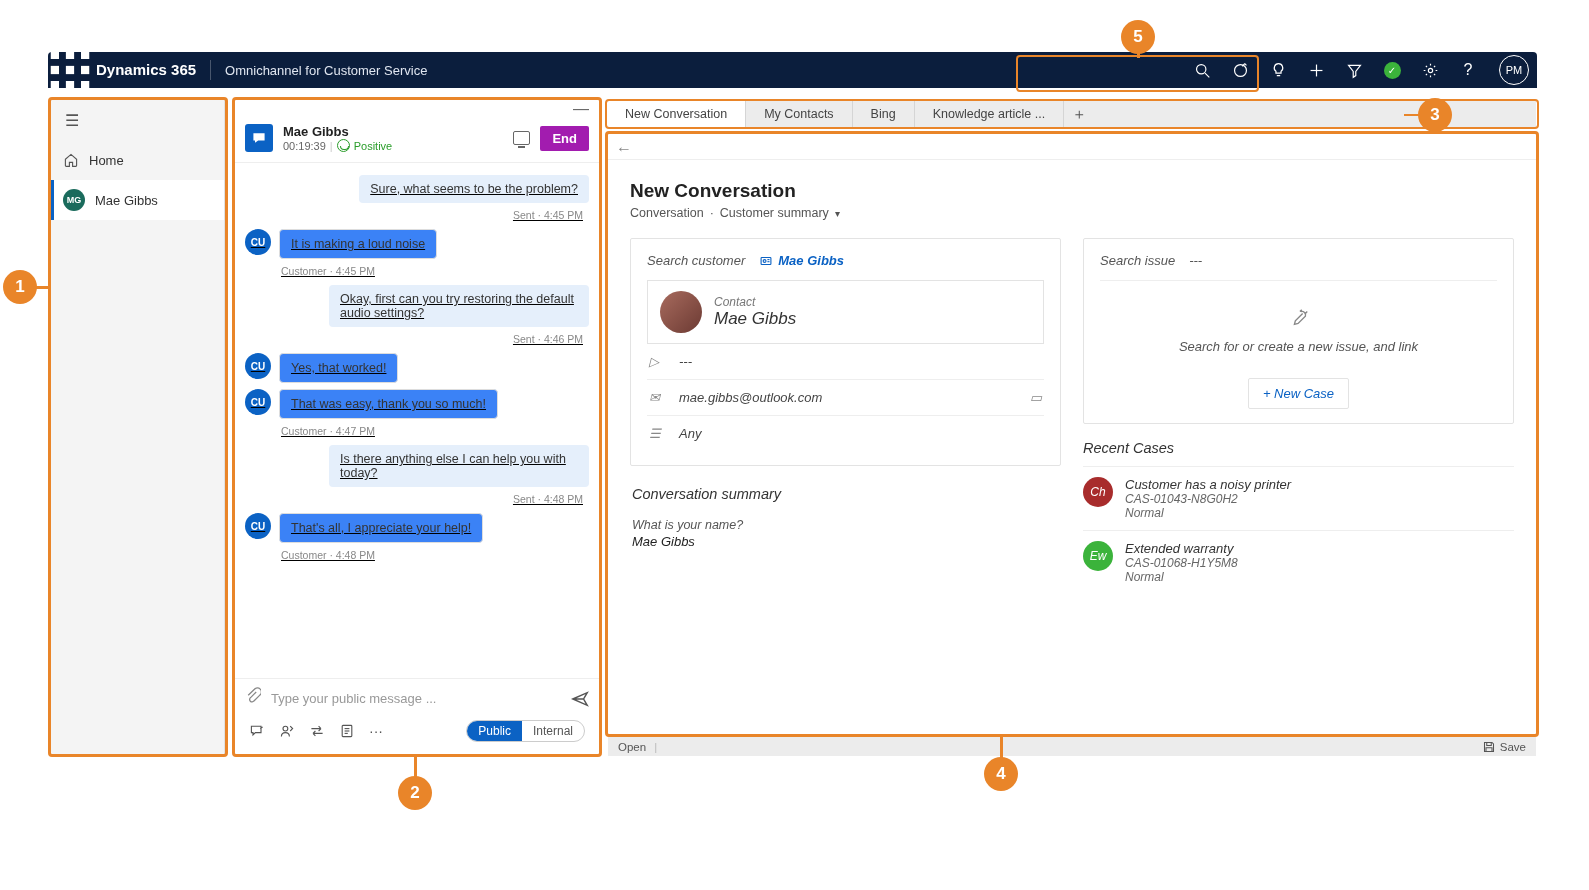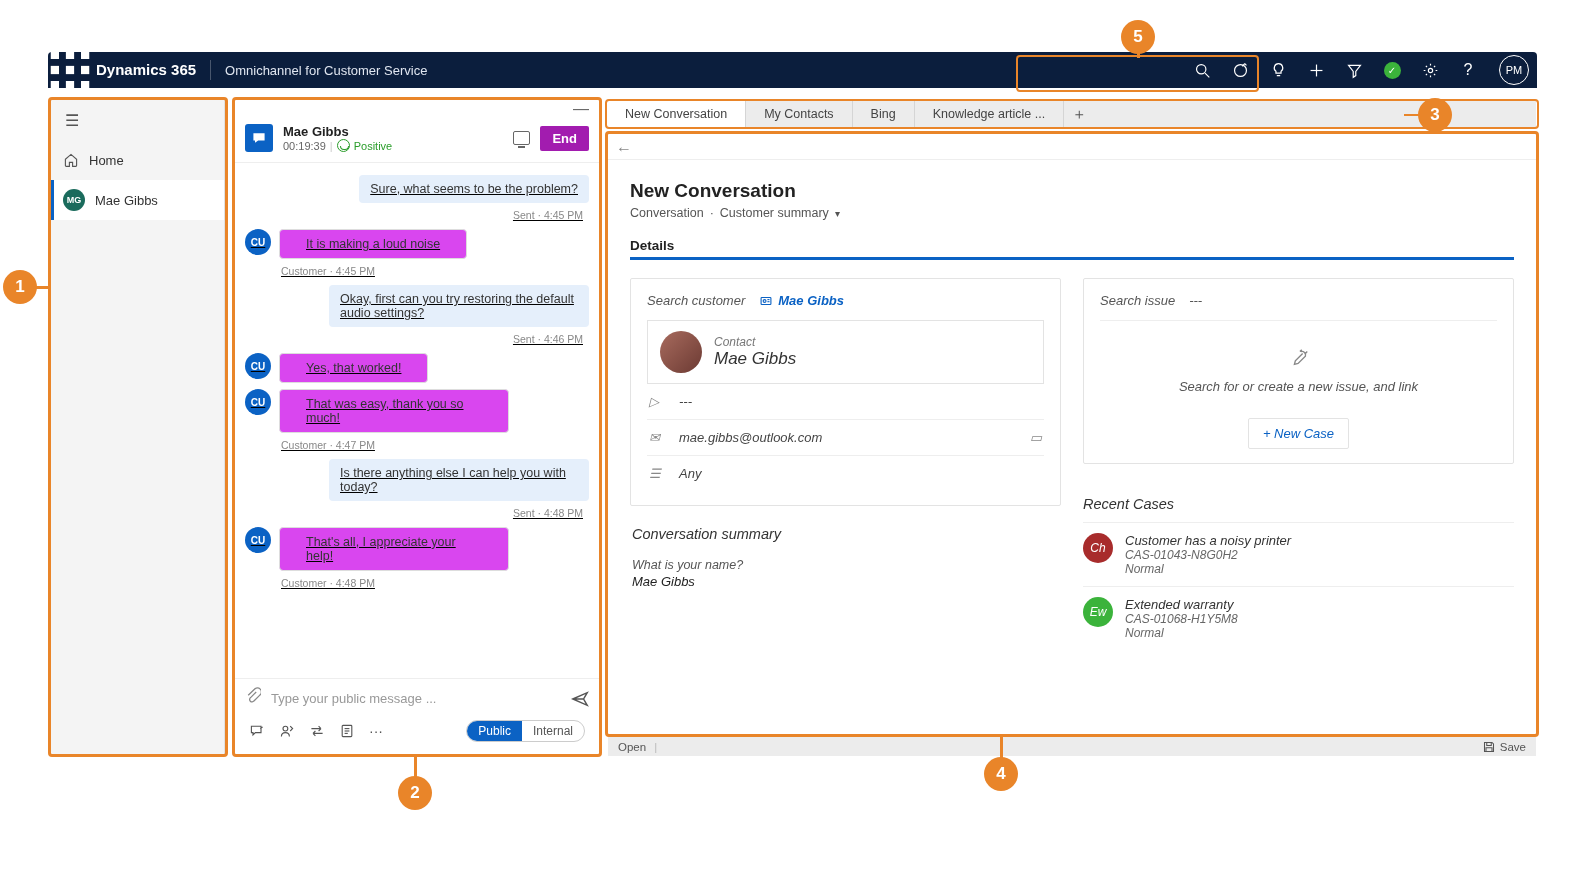--- a/index.html
+++ b/index.html
@@ -58,21 +58,21 @@
   .p2-h-right { margin-left:auto; display:flex; align-items:center; gap:10px;}
   .monitor-icon { width:17px; height:14px; border:1.3px solid #666; border-radius:2px; position:relative; cursor:pointer;}
   .monitor-icon::after{content:"";position:absolute; left:4px; bottom:-4px; width:7px; height:2px; background:#666;}
   .end-btn { background:#a21caf; color:#fff; border:none; padding:5px 12px; font-size:13px; font-weight:600; border-radius:2px; cursor:pointer;}
 
   .p2-body { flex:1; overflow:auto; padding:6px 10px 6px 10px; position:relative;text-decoration:underline;}
   .p2-body::-webkit-scrollbar{width:7px;} .p2-body::-webkit-scrollbar-thumb{background:#ccc; border-radius:4px;}
   .msg-row { display:flex; gap:8px; margin:6px 0;}
   .msg-row.agent { justify-content:flex-end;}
   .cu-badge { width:26px; height:26px; border-radius:50%; background:#0b62c4; color:#fff; font-size:10px; font-weight:600; display:flex; align-items:center; justify-content:center; flex-shrink:0;}
-  .bubble-c { border:1px solid #ddd; border-radius:4px; padding:7px 26px; font-size:12.5px; color:#333; max-width:230px; background:#d946ef;}
+  .bubble-c { border:1px solid #ddd; border-radius:4px; padding:7px 11px; font-size:12.5px; color:#333; max-width:230px; background:#3b82f6;}
   .bubble-a { background:#e5effb; border-radius:4px; padding:7px 11px; font-size:12.5px; color:#333; max-width:260px;}
   .meta { font-size:10.5px; color:#888; margin:2px 0 8px 36px;}
   .meta.right { text-align:right; margin:2px 6px 8px 0;}
 
   .p2-compose { border-top:1px solid #eee; padding:8px 10px;}
   .compose-row { display:flex; align-items:center; gap:10px;}
   .paperclip { font-size:17px; color:#888; cursor:pointer;}
   .compose-input { flex:1; border:none; outline:none; font-size:13px; color:#333;}
   .compose-input::placeholder{color:#999;}
   .send-icon { width:18px; height:18px; stroke:#555; fill:none; stroke-width:1.6; cursor:pointer;}
@@ -110,21 +110,21 @@
   .field-row:last-child{border-bottom:none;}
   .field-ic { width:16px; color:#888; font-size:13px;}
   .bizcard-ic{margin-left:auto;color:#888;}
 
   .issue-card { text-align:center;}
   .issue-head { display:flex; gap:14px; font-size:13px; color:#555; padding-bottom:12px; border-bottom:1px solid #eee;}
   .wrench-svg{width:22px;height:22px;stroke:#888;fill:none;stroke-width:1.5;margin:26px auto 10px auto; display:block;}
   .issue-text { font-size:13px; color:#555; margin-bottom:24px;}
   .newcase-btn { display:inline-block; border:1px solid #e3e3e3; padding:7px 14px; font-size:13px; color:#0b62c4; cursor:pointer; border-radius:2px;}
 
-  .rc-title { font-size:14.5px; color:#333; margin-bottom:10px;margin-top:16px;}
+  .rc-title { font-size:14.5px; color:#333; margin-bottom:10px;}
   .rc-item { display:flex; gap:12px; padding:10px 0; border-top:1px solid #eee;}
   .rc-badge { width:30px; height:30px; border-radius:50%; color:#fff; font-size:12px; font-weight:500; display:flex; align-items:center; justify-content:center;}
   .rc-name { font-size:13px; color:#333;}
   .rc-sub { font-size:12px; color:#666;}
 
   .conv-sum-title { font-size:14.5px; color:#333; margin-bottom:14px;}
   .cs-tabs { display:flex; gap:18px; align-items:center; font-size:13px; color:#444;}
   .cs-tabs .active { font-weight:600; border-bottom:2px solid #0b62c4; padding-bottom:4px;}
   .cs-q { font-size:12.5px; color:#555; margin-top:16px;}
   .cs-a { font-size:13px; color:#222; margin-top:2px;}
@@ -330,21 +330,20 @@
   <div class="p4-backrow">←</div>
   <div class="p4-head">
     <div class="p4-title">New Conversation</div>
     <div class="p4-bc">
       <span>Conversation</span>
         <span>·</span>
       <span>Customer summary</span>
       <span class="caret">▾</span>
     </div>
   </div>
-  <div class="p4-tablabel">Details</div>
 
   <div class="p4-grid">
     <div class="col">
 
       <div class="card">
         <div class="card-head">
           <span>Search customer</span>
           <span class="linkblue">
             <svg width="14" height="14" viewBox="0 0 20 20" stroke="#0b62c4" fill="none" stroke-width="1.6">
                 <rect x="3" y="5" width="14" height="10" rx="1"></rect>

